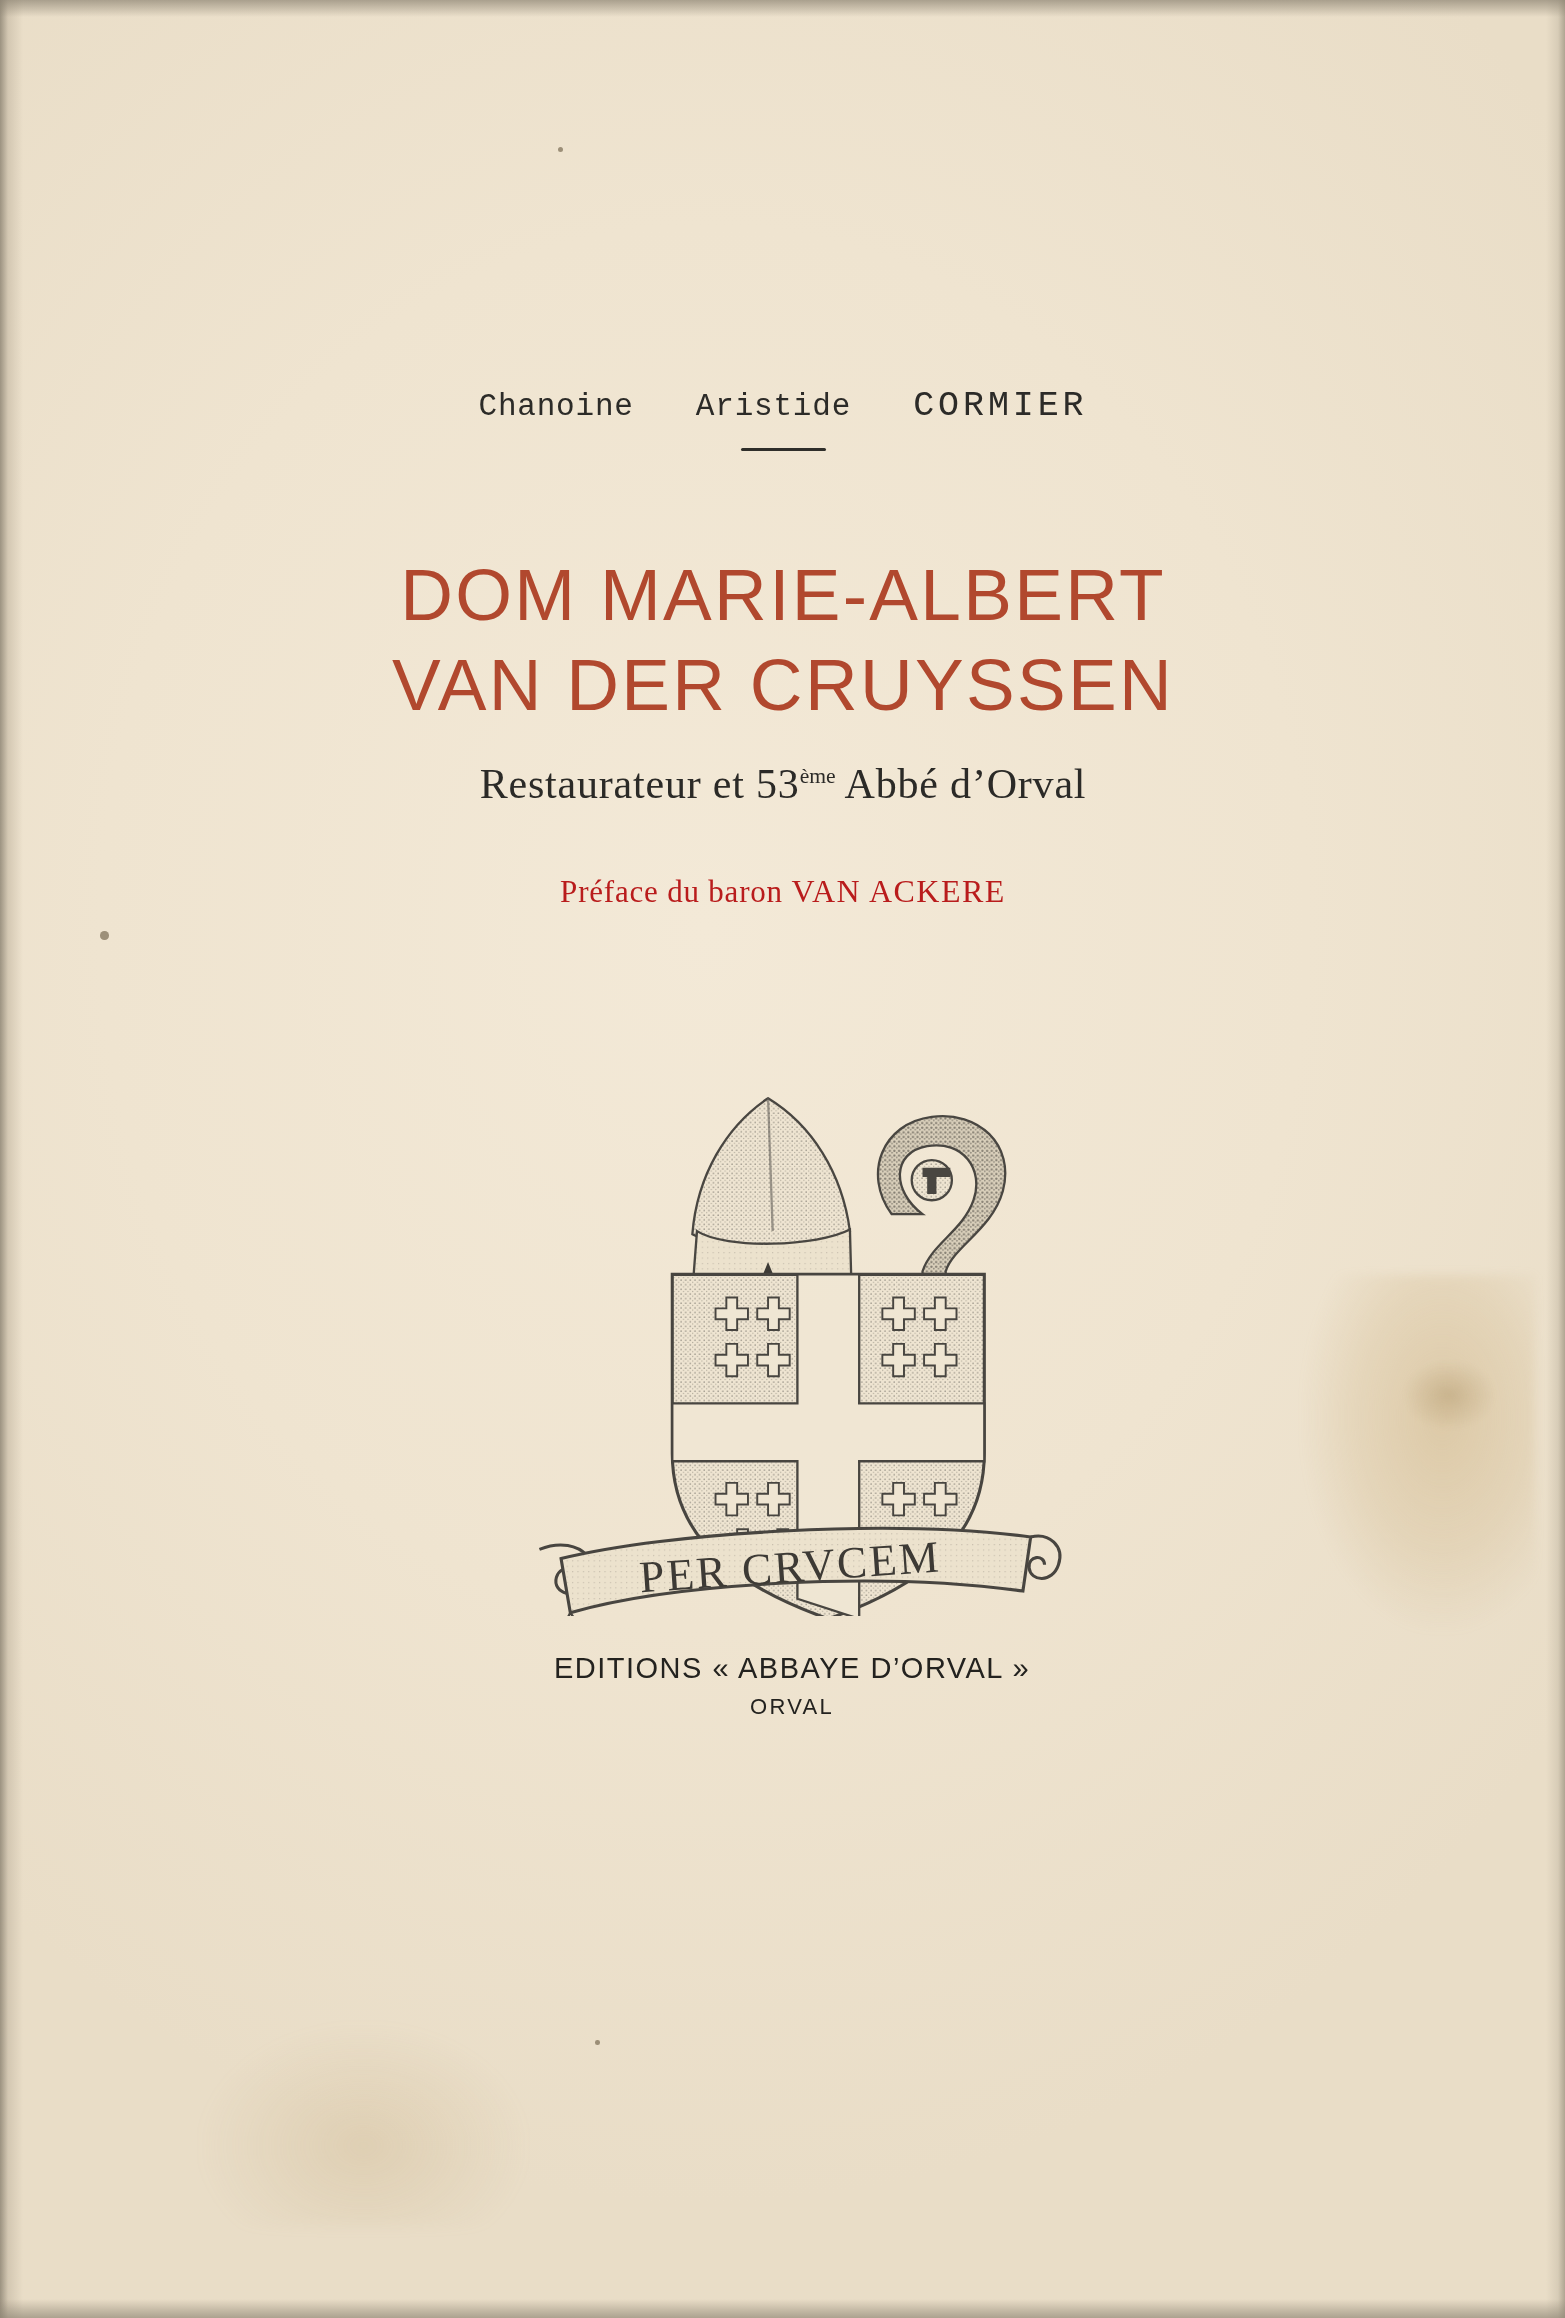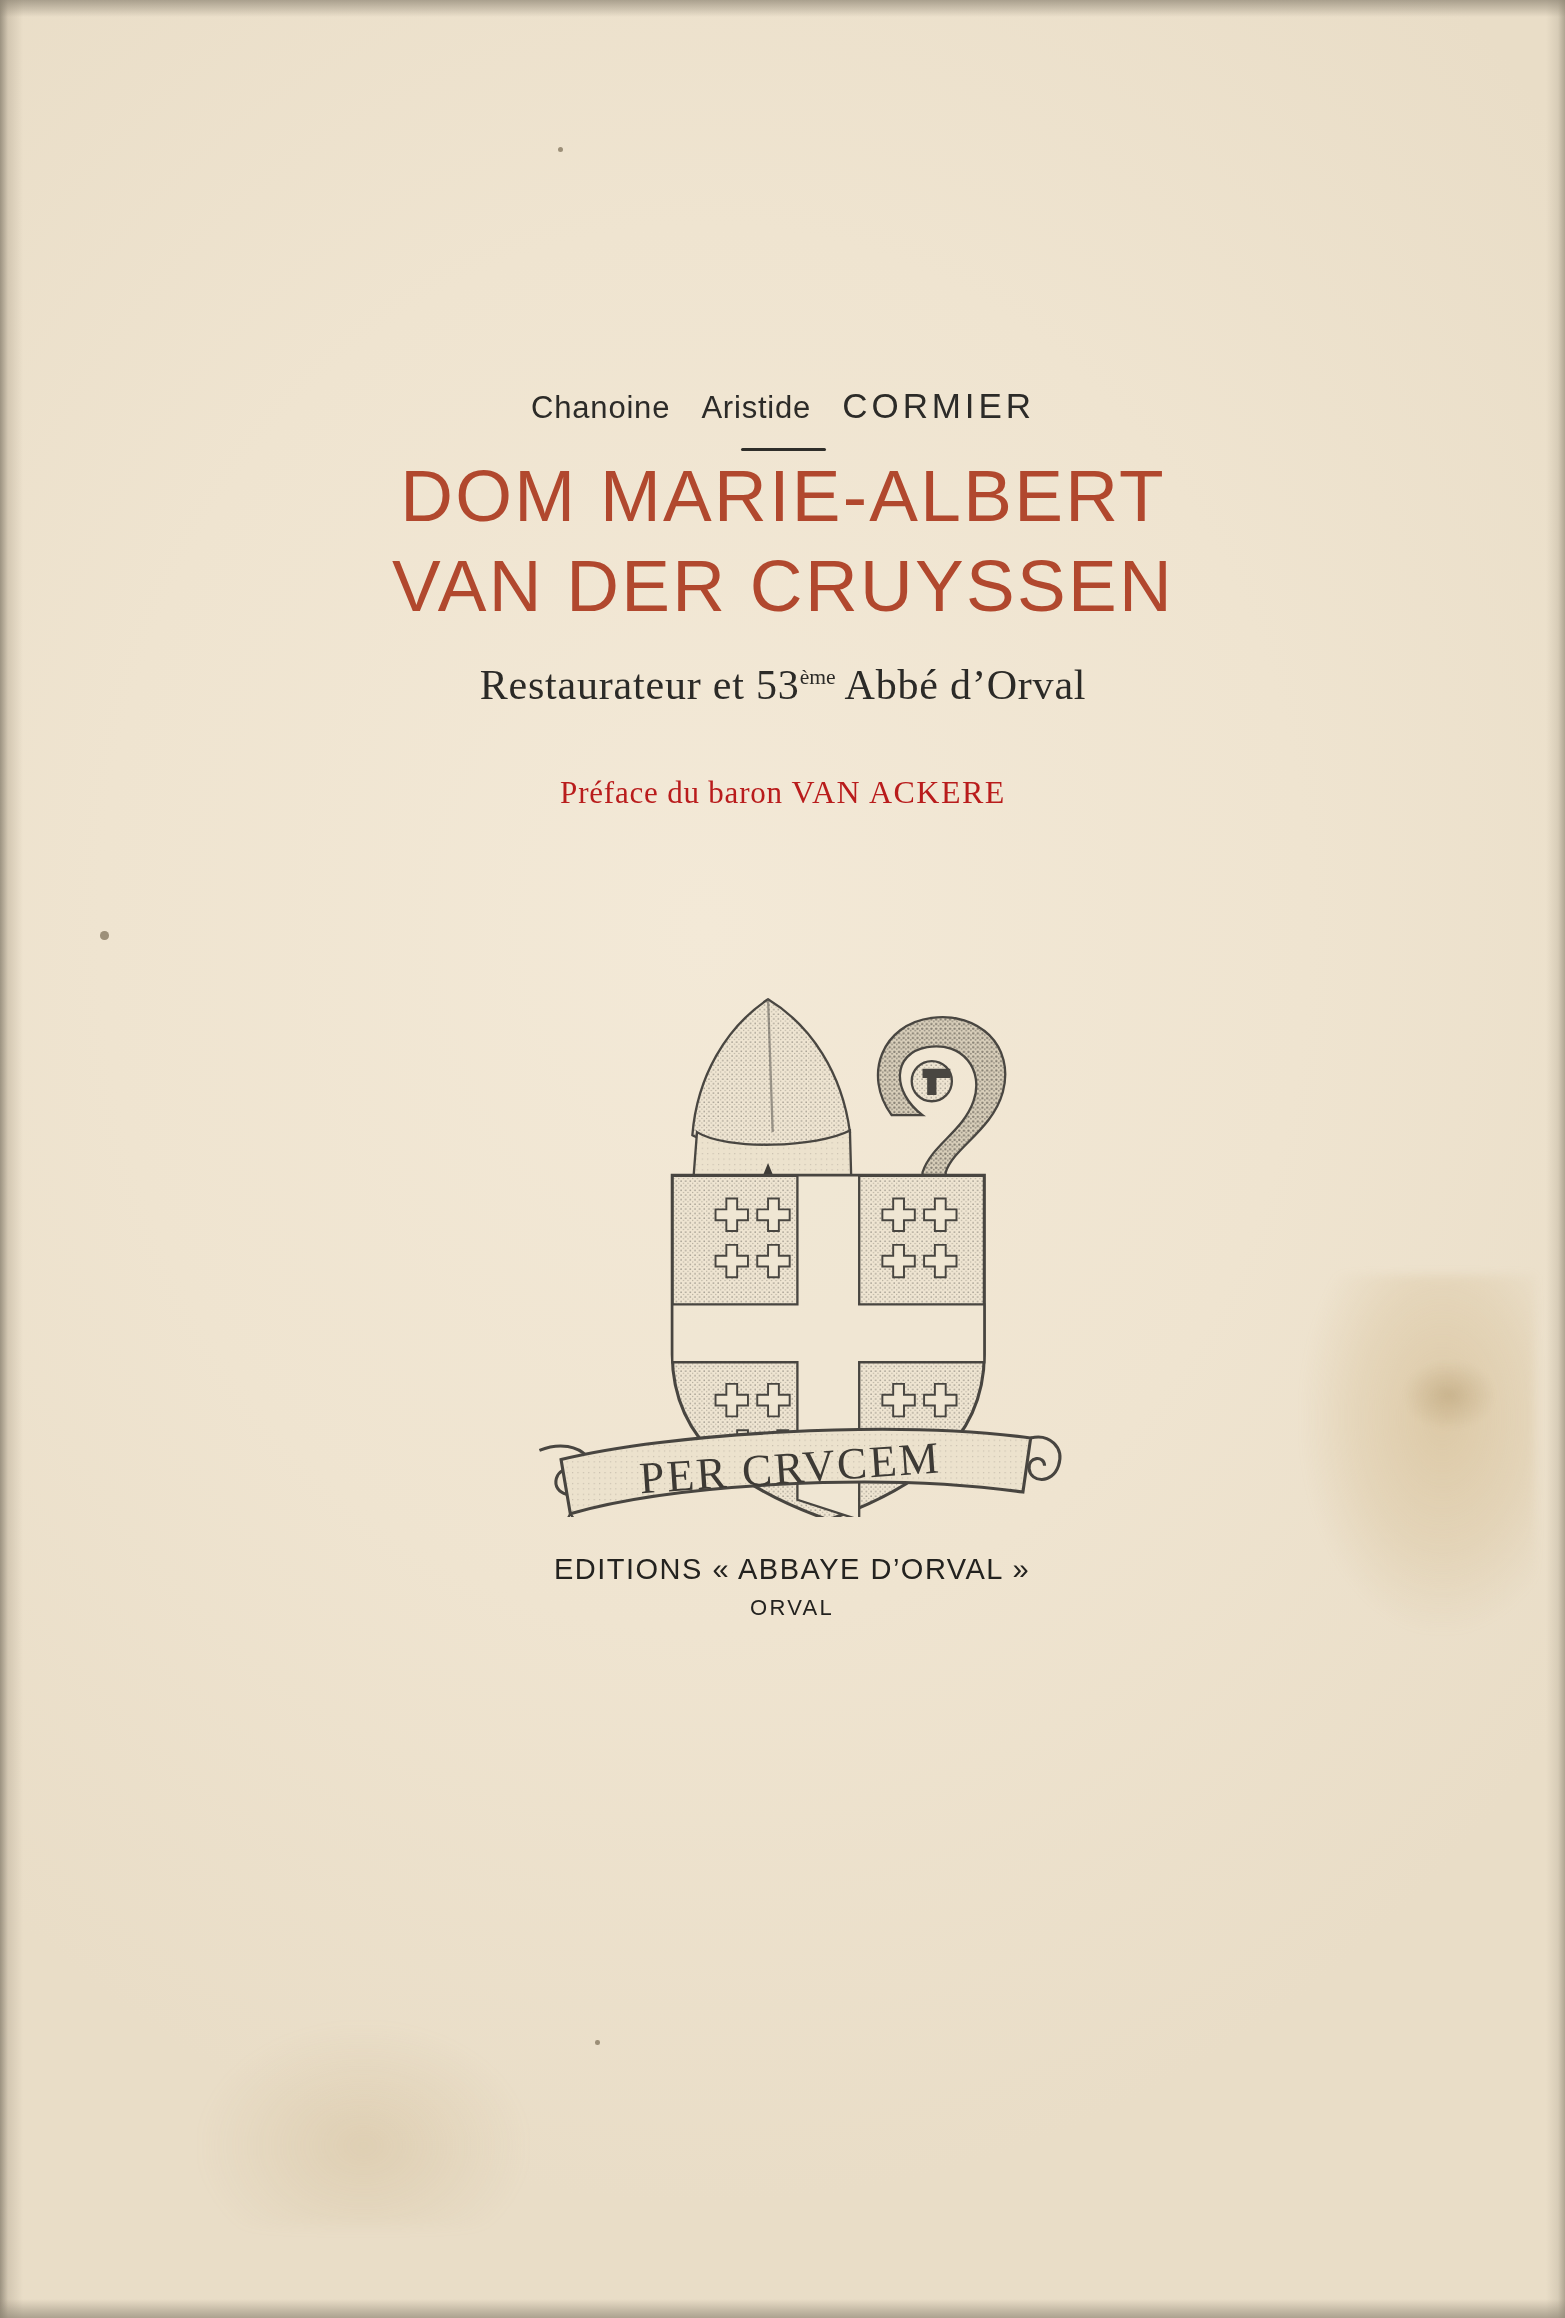--- a/index.html
+++ b/index.html
@@ -80,38 +80,39 @@
     position: absolute;
     left: 0; right: 0;
     top: 0;
     text-align: center;
   }
   .author-line {
     margin-top: 386px;
     font-size: 32px;
     letter-spacing: 1.5px;
     color: #2c2b28;
-    font-family: Liberation Sans, sans-serif;
+    font-family: Liberation Mono, monospace;
   }
   .author-line .forename {
     font-size: 31px;
     letter-spacing: 0.8px;
   }
   .author-line .surname {
     font-size: 35px;
     letter-spacing: 3.9px;
   }
   .rule {
     width: 85px;
     height: 3.9px;
     background: #2f2e2a;
     margin: 21.6px auto 0 auto;
     border-radius: 1.5px;
   }
   .title {
+    margin-top: 99px;
     color: #b1482e;
     font-size: 73px;
     line-height: 1.22;
     letter-spacing: 2.3px;
     font-family: "Liberation Sans", sans-serif;
     font-weight: 400;
   }
   .title .l2 { display: block; }
   .subtitle {
     margin-top: 31px;

